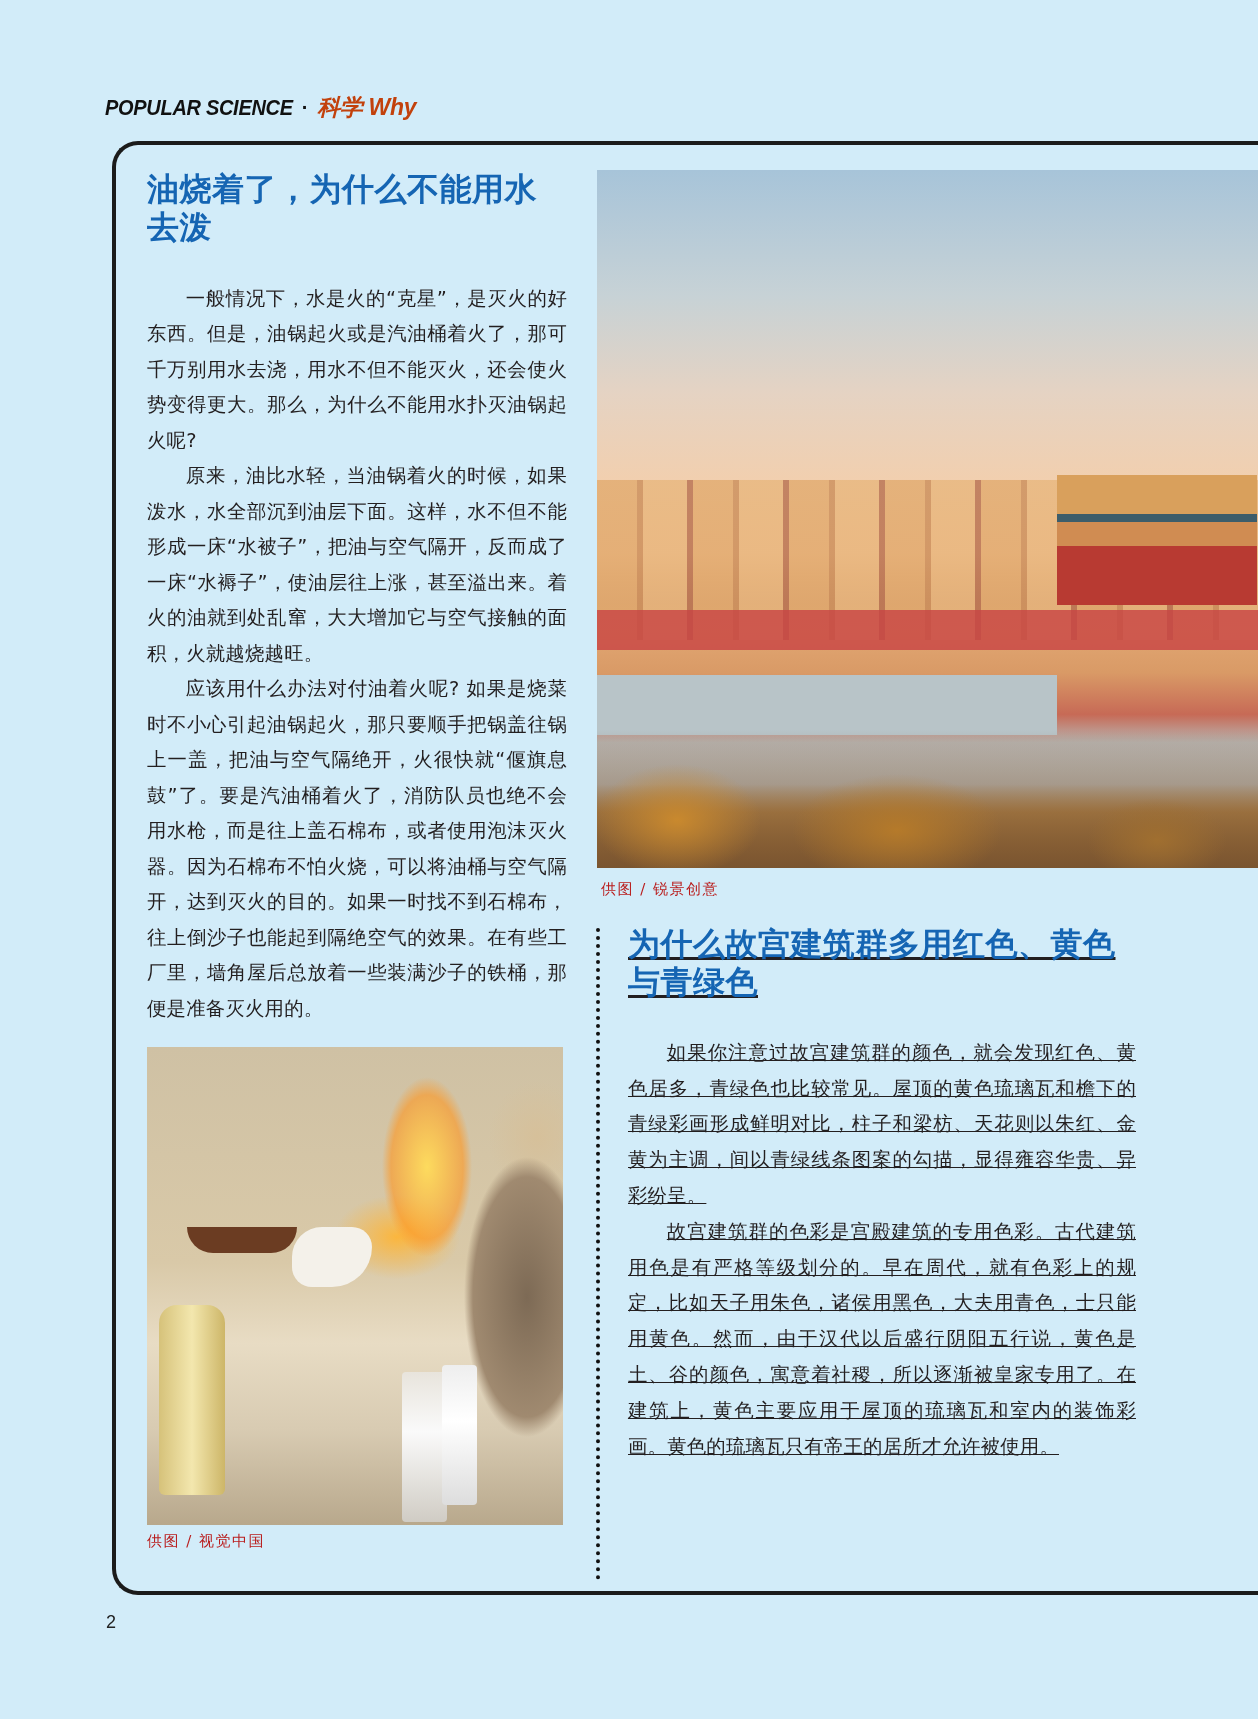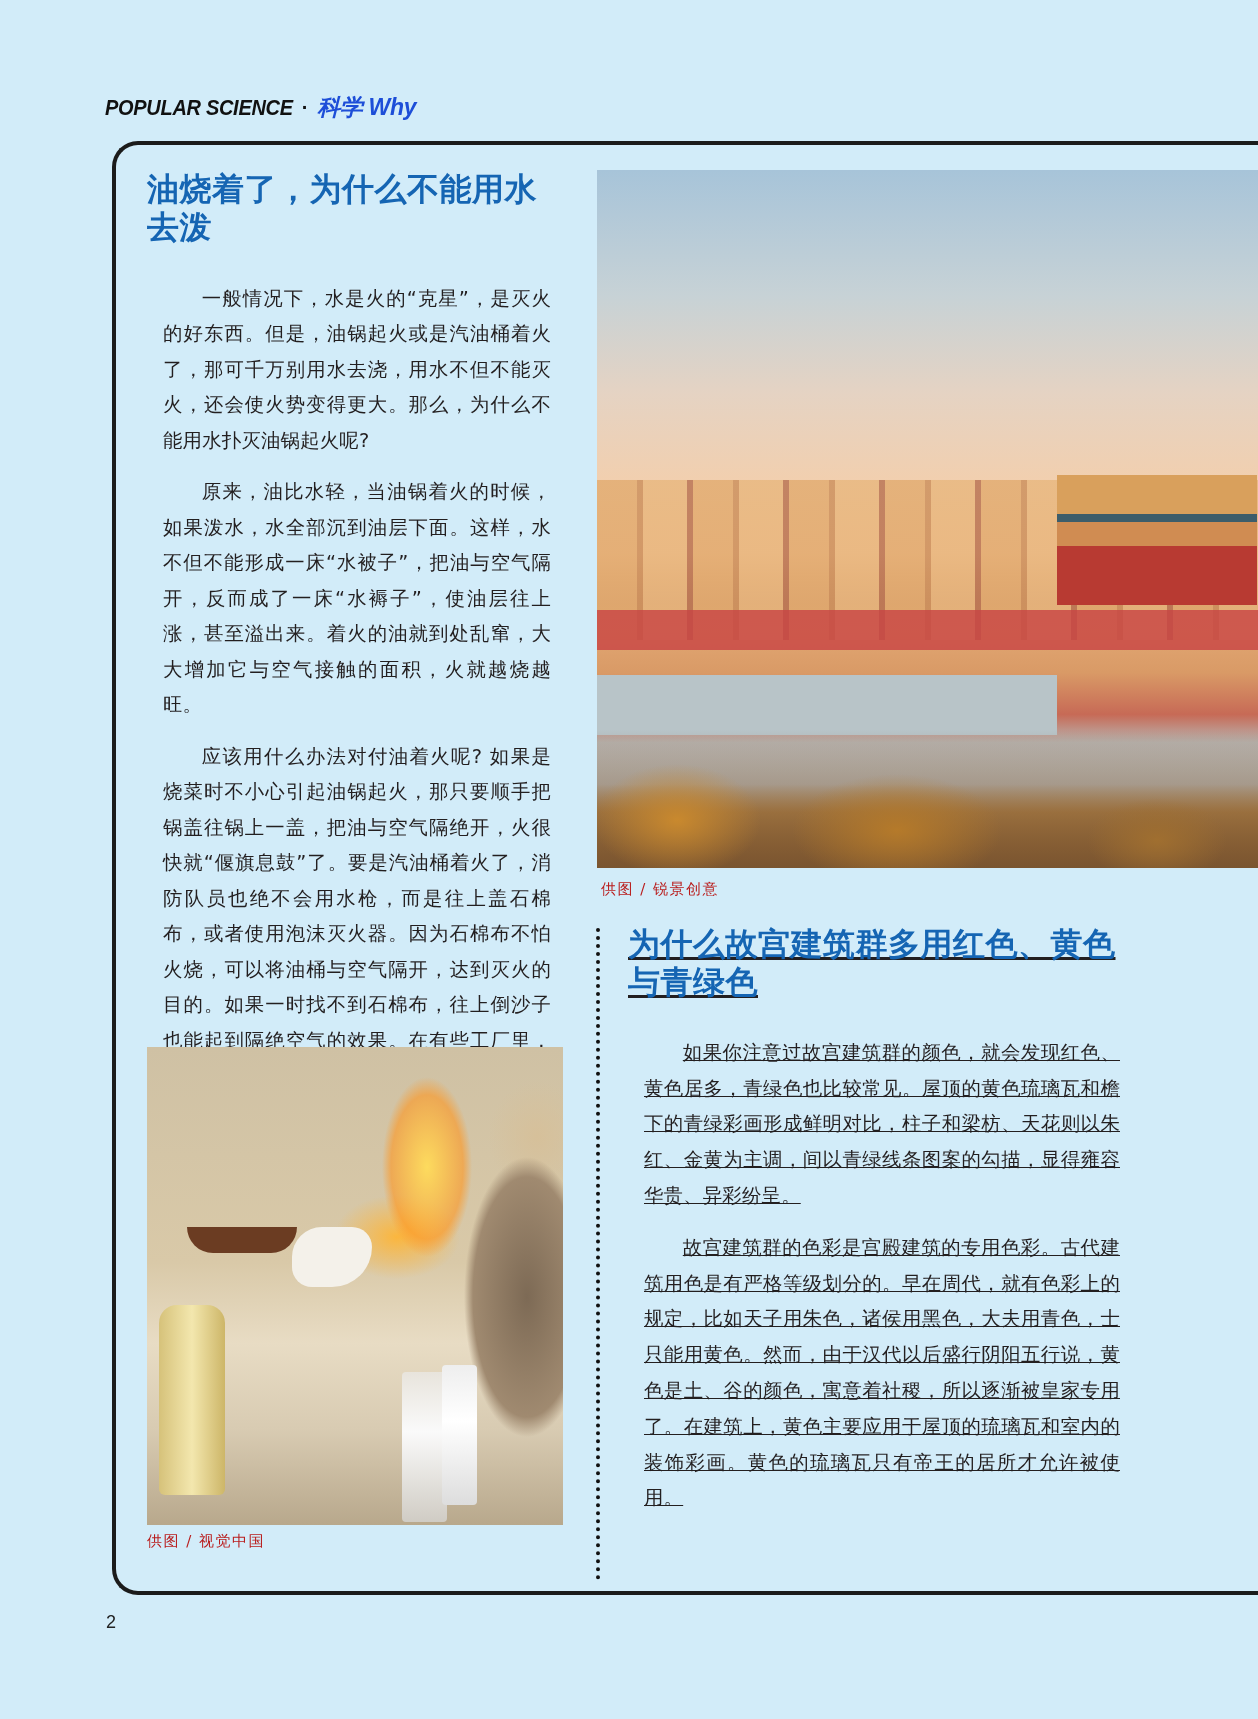--- a/index.html
+++ b/index.html
@@ -12,35 +12,35 @@
   }
   .running-head {
     position: absolute; left: 105px; top: 92px;
     font-family: "Liberation Sans", "DejaVu Sans", sans-serif;
     font-weight: bold; font-style: italic; font-size: 20px;
     letter-spacing: -0.3px;
     display: flex; align-items: center; gap: 6px;
   }
   .running-head .brand { color: #111; text-transform: uppercase; transform: scaleY(1.1); display:inline-block; }
   .running-head .dot { color: #111; font-style: normal; margin: 0 3px; }
-  .running-head .section { color: #1d4ed8; font-size: 23px; }
+  .running-head .section { color: #c2410c; font-size: 23px; }
   .frame {
     position: absolute; left: 112px; top: 141px;
     width: 1200px; height: 1454px;
     border: 4px solid #1b1b1b; border-right: none;
     border-radius: 26px 0 0 26px;
     box-sizing: border-box;
   }
   .left-col { position: absolute; left: 147px; top: 170px; width: 420px; }
   .title {
     color: #1565b3; font-weight: bold; font-size: 32px;
     margin: 0; letter-spacing: 0.5px; line-height: 1.2;
   }
   .body-text p {
-    margin: 16px; font-size: 19.4px; line-height: 35.5px; text-align: justify;
+    margin: 0; font-size: 19.4px; line-height: 35.5px; text-align: justify;
     text-indent: 2em; letter-spacing: 0.2px;
   }
   .left-col .body-text { margin-top: 34px; }
   .photo-left {
     position: absolute; left: 147px; top: 1047px; width: 416px; height: 478px;
     background:
       radial-gradient(ellipse 60px 120px at 280px 120px, rgba(255,220,90,.95), rgba(255,150,30,.6) 60%, transparent 75%),
       radial-gradient(ellipse 90px 60px at 250px 190px, rgba(255,180,50,.9), transparent 70%),
       radial-gradient(ellipse 90px 200px at 380px 250px, #7d6a55 0%, #a08a70 60%, transparent 70%),
       radial-gradient(ellipse 70px 80px at 390px 90px, #d6c09a, transparent 70%),

